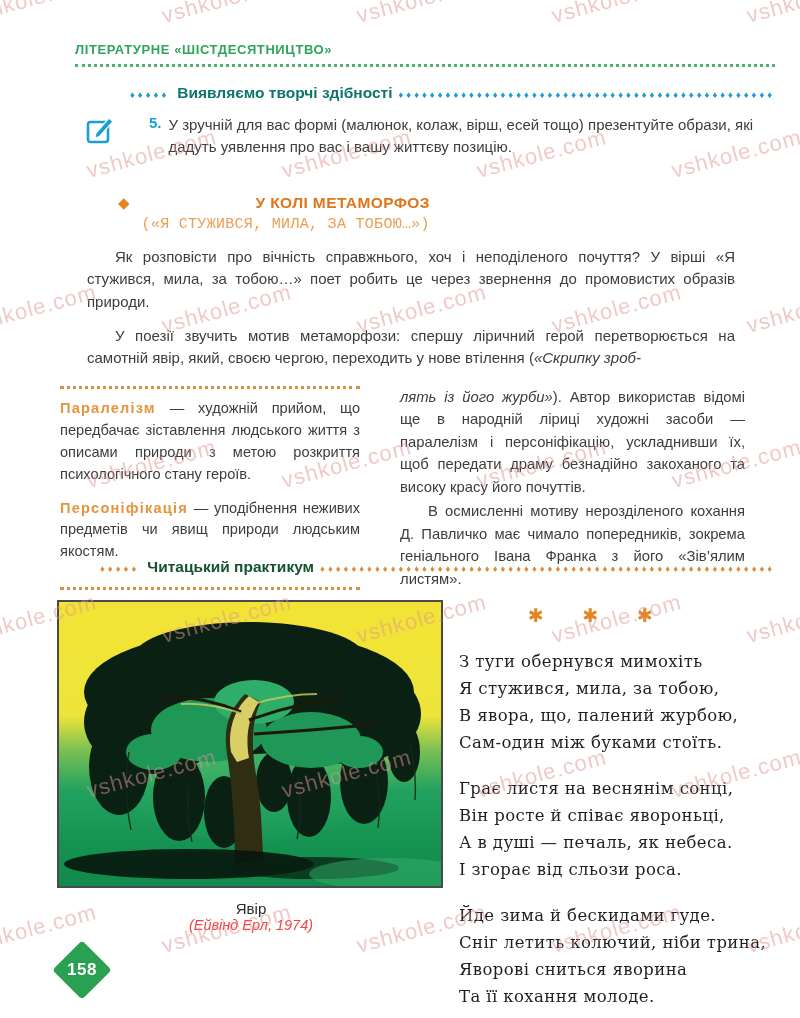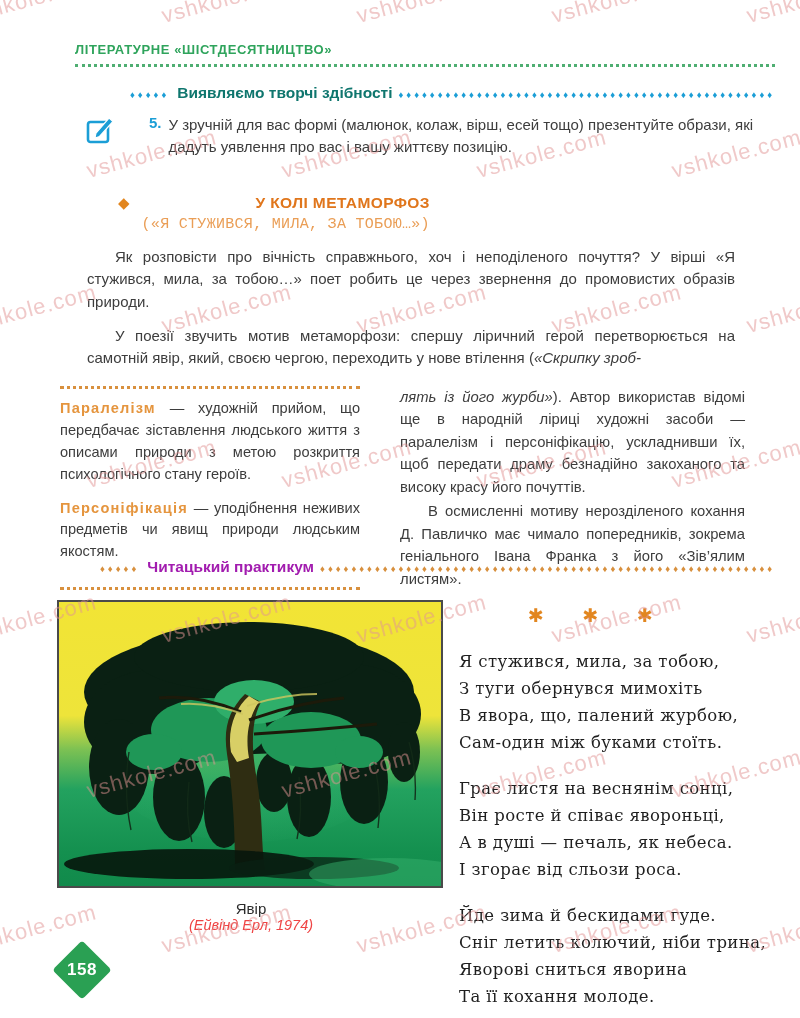--- a/index.html
+++ b/index.html
@@ -29,21 +29,21 @@
   .sec-header{display:flex;align-items:center;}
   .dots-lead,.dots-fill{
     font-size:9.5px;letter-spacing:3px;white-space:nowrap;overflow:hidden;
     transform:translateY(0.5px);
   }
   .dots-fill{flex:1;margin-left:6px;}
   .sec-header .label{font-size:15.5px;font-weight:bold;white-space:nowrap;margin-left:8px;}
   .blue .dots-lead,.blue .dots-fill{color:#1b9ed6;}
   .blue .label{color:#0f766e;}
   .orange .dots-lead,.orange .dots-fill{color:#d8903e;}
-  .orange .label{color:#a21caf;}
+  .orange .label{color:#14532d;}
   
   .task-row{display:flex;margin-top:12px;}
   .task-icon{width:34px;margin-left:10px;flex:0 0 34px;}
   .task-num{color:#1b9ed6;font-weight:bold;font-size:15px;margin-left:30px;margin-right:7px;white-space:nowrap;}
   .task-text{font-size:15px;line-height:1.45;max-width:600px;}
   
   .m-head{display:flex;}
   .m-bullet{color:#e2861f;font-size:15px;margin-left:43px;margin-right:12px;line-height:1.4;}
   .m-title{font-size:15.5px;font-weight:bold;color:#e0761c;letter-spacing:0.4px;line-height:1.4;text-align:right;}
   .m-sub{font-size:15px;color:#ea9e56;letter-spacing:0.3px;line-height:1.45;font-family:Liberation Mono, monospace;}
@@ -248,22 +248,22 @@
     </div>
     <figcaption>
       <div class="fig-cap">Явір</div>
       <div class="fig-cap fig-credit" style="margin-top:0">(Ейвінд Ерл, 1974)</div>
     </figcaption>
   </figure>
 
   <div class="poem">
     <div class="poem-stars">✱ ✱ ✱</div>
     <div class="stanza">
+      <div class="pline">З туги обернувся мимохіть</div>
       <div class="pline">Я стужився, мила, за тобою,</div>
-      <div class="pline">З туги обернувся мимохіть</div>
       <div class="pline">В явора, що, палений журбою,</div>
       <div class="pline">Сам-один між буками стоїть.</div>
     </div>
     <div class="stanza">
       <div class="pline">Грає листя на веснянім сонці,</div>
       <div class="pline">Він росте й співає явороньці,</div>
       <div class="pline">А в душі — печаль, як небеса.</div>
       <div class="pline">І згорає від сльози роса.</div>
     </div>
     <div class="stanza">

